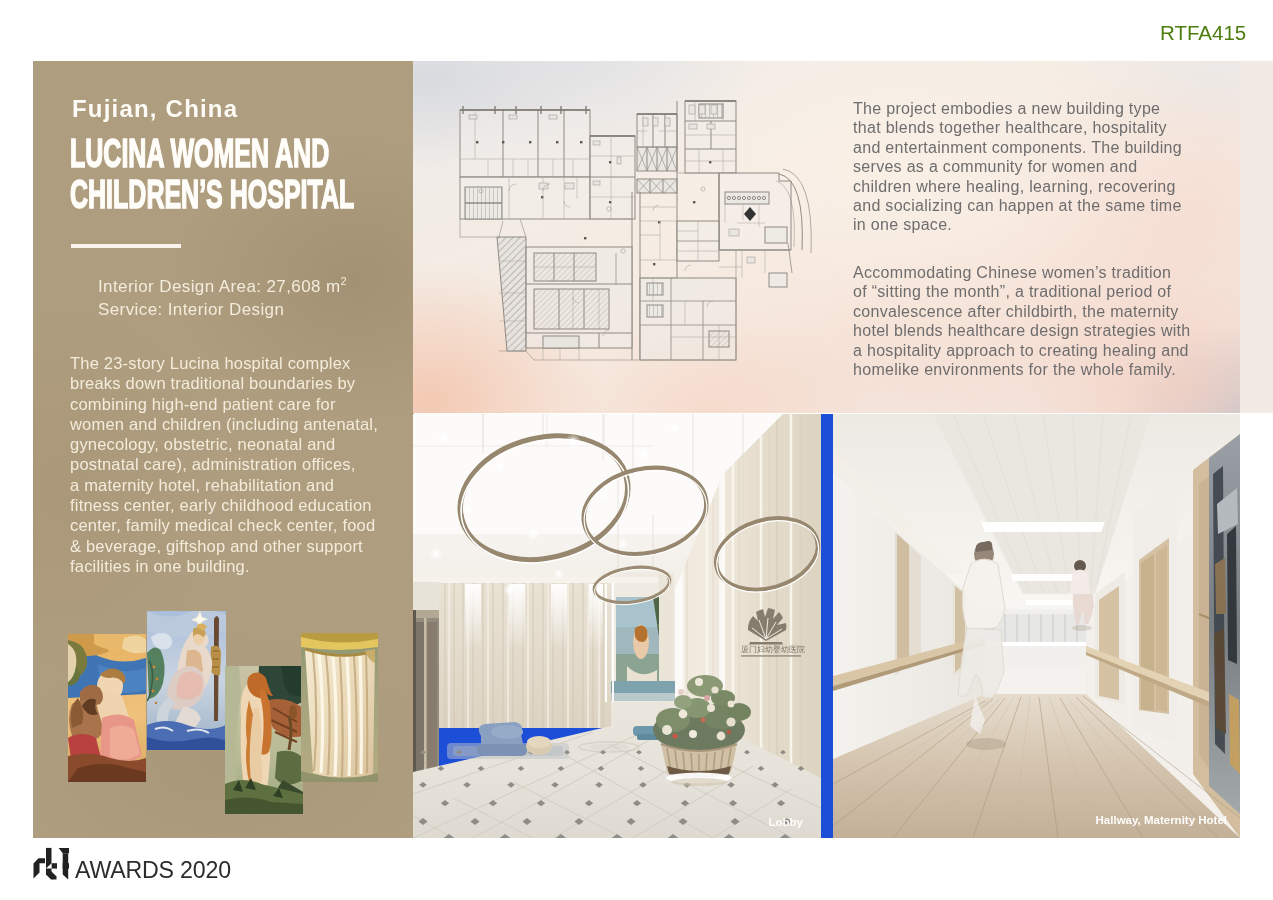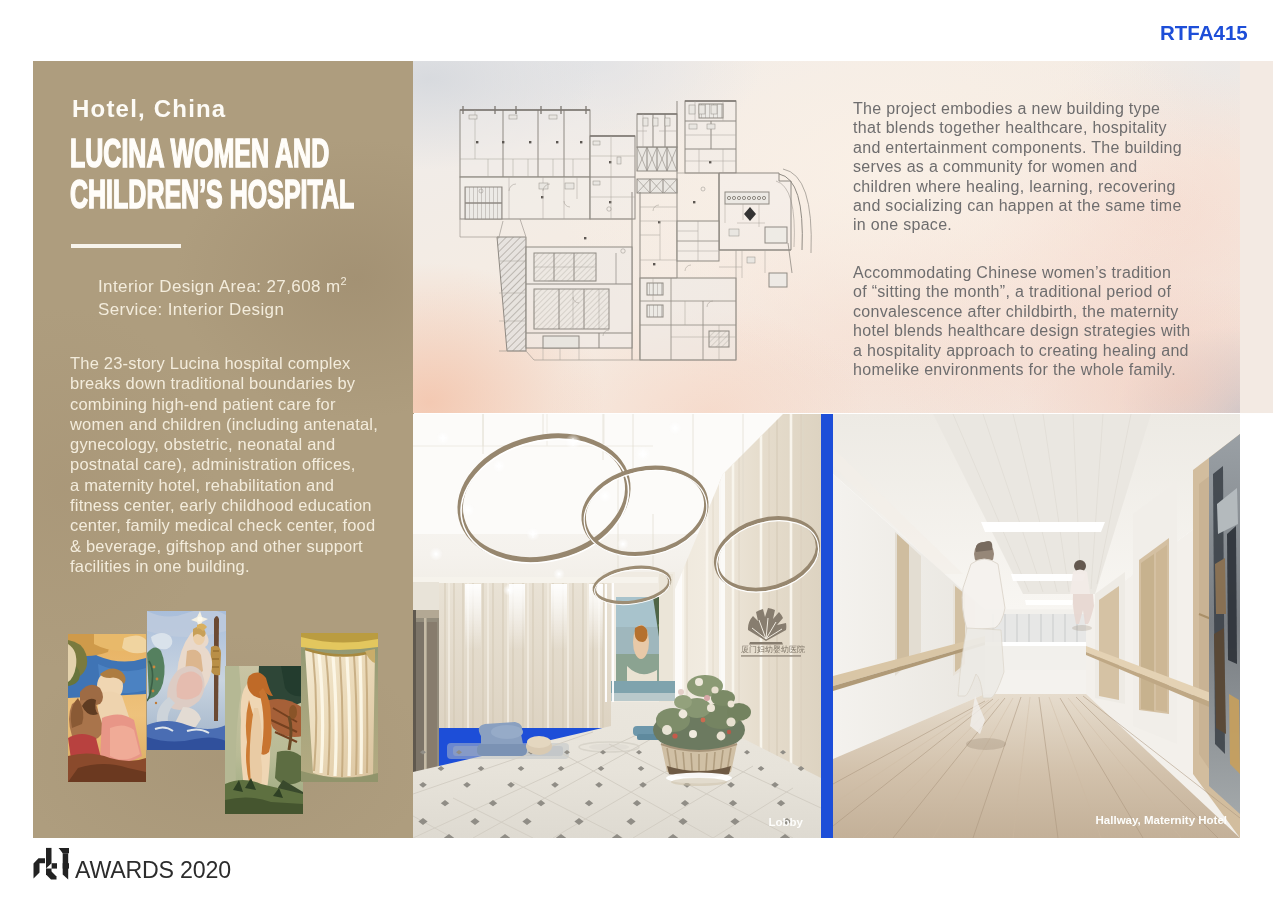--- a/index.html
+++ b/index.html
@@ -3,30 +3,30 @@
 <meta charset="utf-8">
 <style>
   html,body{margin:0;padding:0;}
   body{width:1273px;height:900px;position:relative;background:#ffffff;
        font-family:"Liberation Sans",sans-serif;overflow:hidden;}
   .abs{position:absolute;}
 </style>
 </head>
 <body>
 
-<div class="abs" style="left:1160px;top:21px;width:110px;font-size:20.5px;color:#1d4ed8;letter-spacing:0px;font-weight:bold;">RTFA415</div>
+<div class="abs" style="left:1160px;top:21px;width:110px;font-size:20.5px;color:#4d7c0f;letter-spacing:0px;">RTFA415</div>
 
 <div class="abs" id="leftpanel" style="left:33px;top:61px;width:381px;height:777px;background:#ae9d7e;overflow:hidden;">
 
   <div class="abs" style="left:0;top:0;width:381px;height:777px;background:
     radial-gradient(260px 200px at 85% 28%, rgba(143,124,96,0.35), rgba(143,124,96,0) 70%),
     radial-gradient(220px 260px at 8% 55%, rgba(160,140,110,0.3), rgba(160,140,110,0) 70%),
     radial-gradient(300px 180px at 50% 90%, rgba(150,132,104,0.25), rgba(150,132,104,0) 70%);"></div>
 
-  <div class="abs" style="left:39px;top:34px;font-size:24px;font-weight:bold;color:#fdfbf6;letter-spacing:1.2px;">Hotel, China</div>
+  <div class="abs" style="left:39px;top:34px;font-size:24px;font-weight:bold;color:#fdfbf6;letter-spacing:1.2px;">Fujian, China</div>
 
   <div class="abs" style="left:37px;top:72px;font-size:40px;line-height:41px;font-weight:bold;color:#fffdf9;-webkit-text-stroke:1.6px #fffdf9;transform:scaleX(0.625);transform-origin:0 0;white-space:nowrap;">LUCINA WOMEN AND<br>CHILDREN’S HOSPITAL</div>
 
   <div class="abs" style="left:38px;top:183px;width:110px;height:4px;background:#f8f4ec;"></div>
 
   <div class="abs" style="left:37px;top:209px;font-size:17px;line-height:23.5px;color:#f3ecdc;letter-spacing:0.4px;margin-left:28px;">Interior Design Area: 27,608 m<sup style="font-size:11px;">2</sup><br>Service: Interior Design</div>
 
   <div class="abs" style="left:37px;top:292px;font-size:16.5px;line-height:20.3px;color:#f3ecdc;letter-spacing:0.2px;">The 23-story Lucina hospital complex<br>breaks down traditional boundaries by<br>combining high-end patient care for<br>women and children (including antenatal,<br>gynecology, obstetric, neonatal and<br>postnatal care), administration offices,<br>a maternity hotel, rehabilitation and<br>fitness center, early childhood education<br>center, family medical check center, food<br>&amp; beverage, giftshop and other support<br>facilities in one building.</div>
 </div>
 

